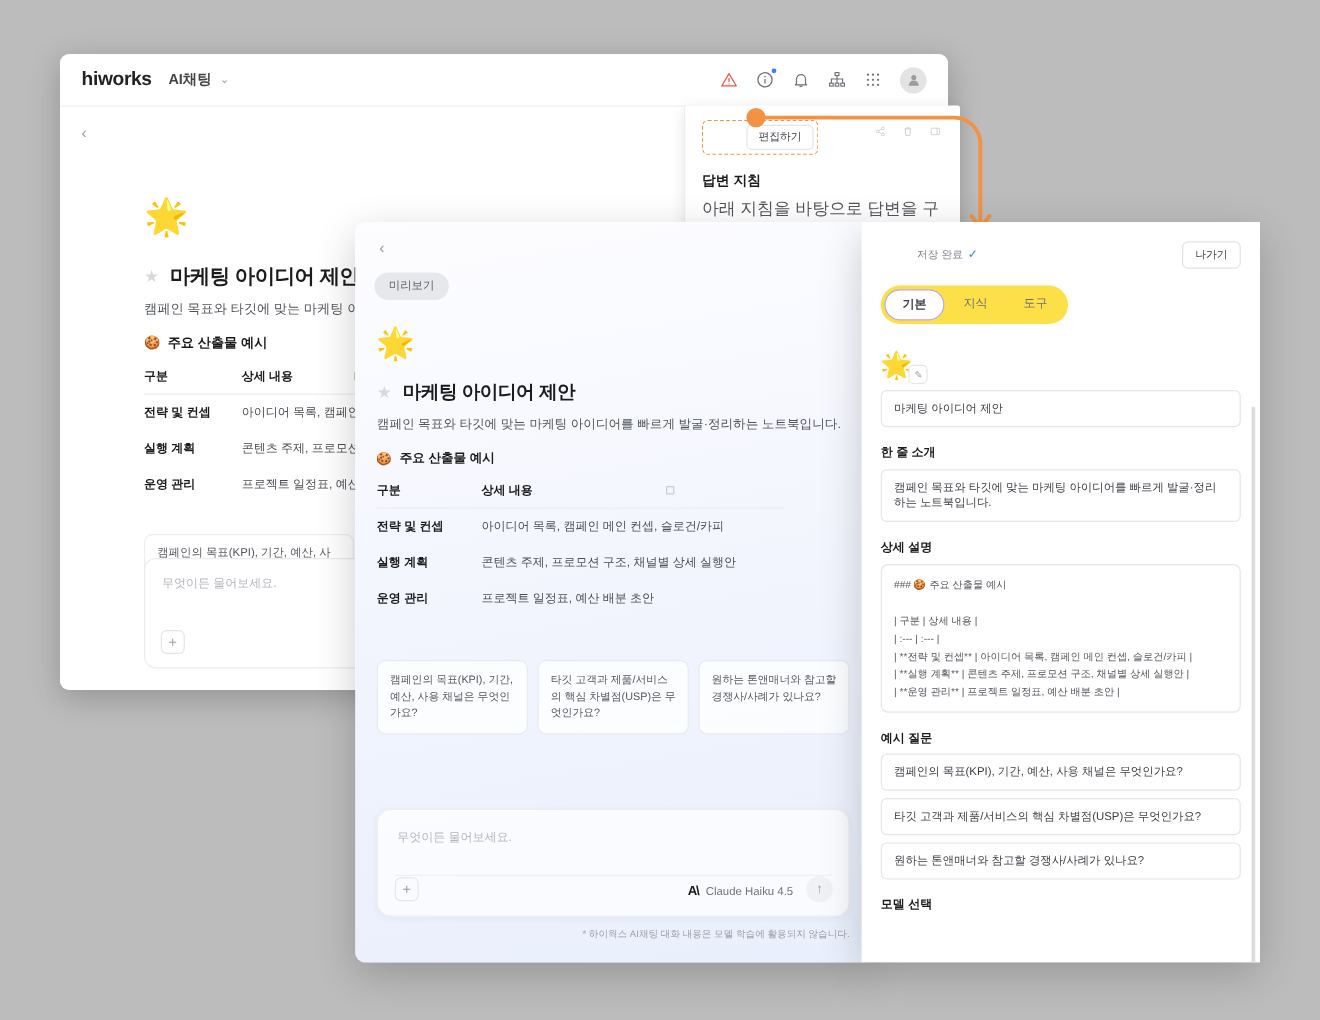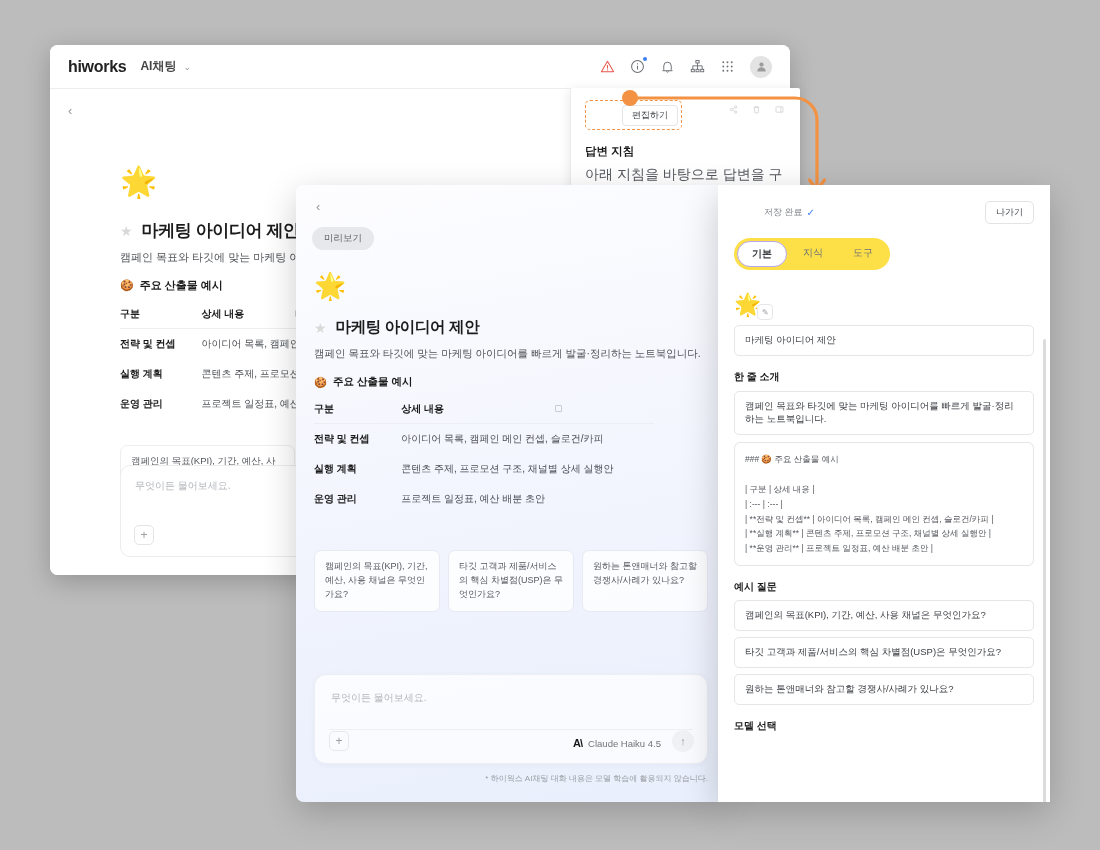--- a/index.html
+++ b/index.html
@@ -458,20 +458,21 @@
       <div class="emoji-pick">
         <span class="e">🌟</span>
         <span class="pencil">✎</span>
       </div>
 
       <div class="inp">마케팅 아이디어 제안</div>
 
       <div class="fld-label">한 줄 소개</div>
       <div class="inp">캠페인 목표와 타깃에 맞는 마케팅 아이디어를 빠르게 발굴·정리하는 노트북입니다.</div>
 
+      <div class="fld-label">상세 설명</div>
       <div class="ta">### 🍪 주요 산출물 예시
 
 | 구분 | 상세 내용 |
 | :--- | :--- |
 | **전략 및 컨셉** | 아이디어 목록, 캠페인 메인 컨셉, 슬로건/카피 |
 | **실행 계획** | 콘텐츠 주제, 프로모션 구조, 채널별 상세 실행안 |
 | **운영 관리** | 프로젝트 일정표, 예산 배분 초안 |</div>
 
       <div class="fld-label">예시 질문</div>
       <div class="qlist">

